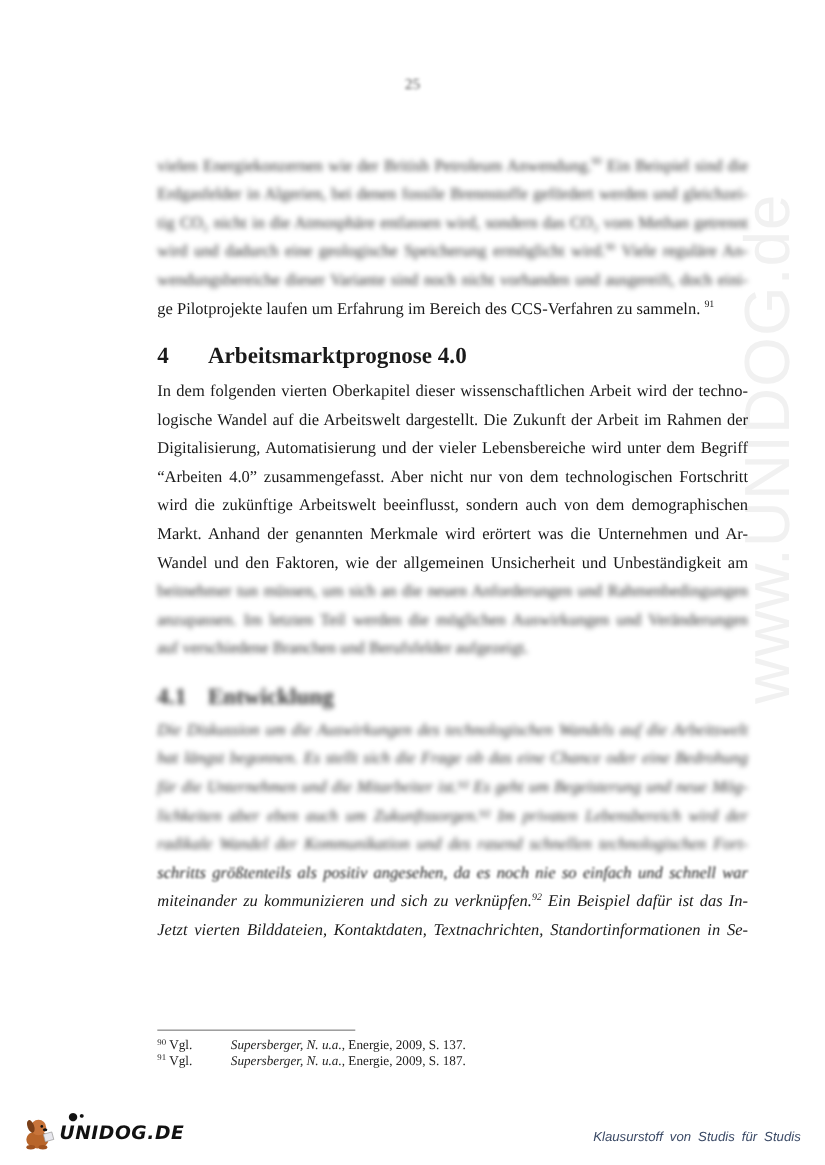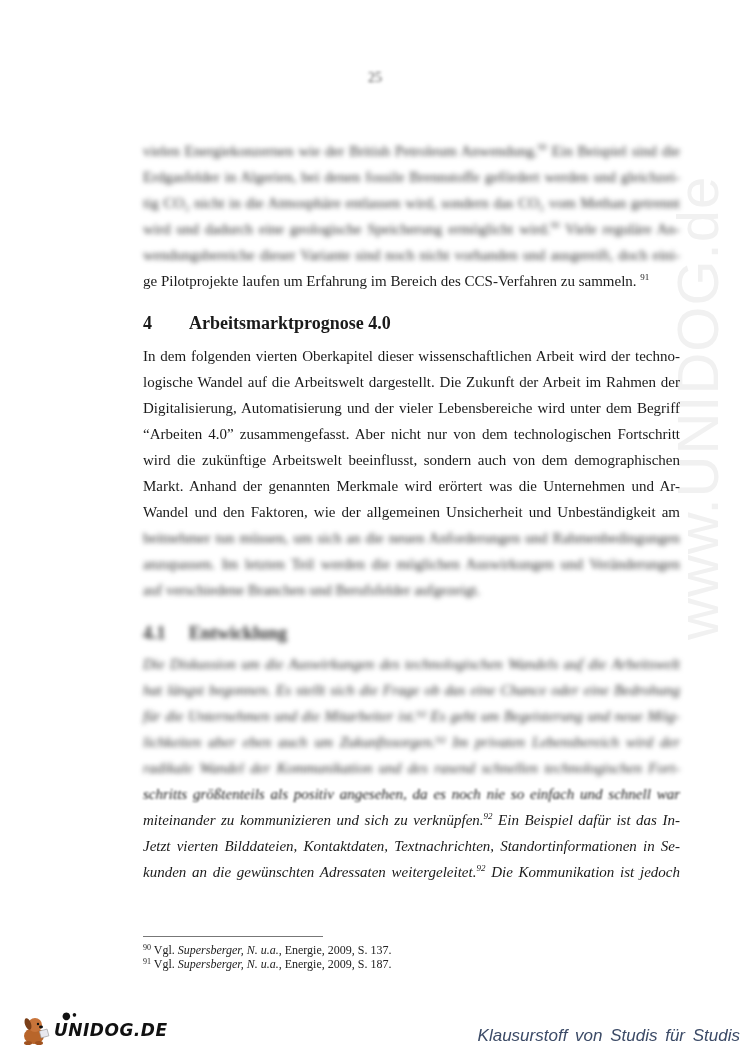--- a/index.html
+++ b/index.html
@@ -2,34 +2,34 @@
 <html><head>
 <meta charset="utf-8">
 <style>
   html, body { margin: 0; padding: 0; background: #ffffff; }
   body { width: 750px; height: 1059px; position: relative; overflow: hidden; font-family: "Liberation Serif", serif; color: #1a1a1a; }
   .page-number { position: absolute; top: 70px; left: 0; width: 750px; text-align: center; font-size: 14px; color: #555; filter: blur(1.6px); }
   .content { position: absolute; left: 143px; width: 537px; top: 138px; }
   .line { height: 26px; line-height: 26px; font-size: 15px; white-space: nowrap; text-align: justify; text-align-last: justify; }
   .line.last { text-align-last: left; }
   .blurred { filter: blur(2.4px); color: #333; }
-  .heading { position: absolute; left: 143px; width: 537px; font-weight: bold; font-size: 18px; height: 22px; line-height: 22px; }
+  .heading { position: absolute; left: 143px; width: 537px; font-weight: bold; font-size: 21px; height: 22px; line-height: 22px; }
   .heading .num { display: inline-block; width: 46px; }
   .sup { font-size: 9px; vertical-align: 6px; line-height: 0; }
   .block { position: absolute; left: 143px; width: 537px; }
   .fn-rule { position: absolute; left: 143px; top: 936px; width: 180px; height: 1px; background: #777; }
   .footnotes { position: absolute; left: 143px; top: 944px; font-size: 12px; line-height: 13.5px; color: #222; }
   .footnotes .fnsup { font-size: 8px; vertical-align: 4px; line-height: 0; text-align: center; }
-  .footnotes i { font-style: italic; }
+  .footnotes i { font-style: italic; margin-left: 32px; }
   .watermark { position: absolute; left: 664px; top: 640px; transform-origin: left top; transform: rotate(-90deg); font-family: "Liberation Sans", sans-serif; font-size: 58px; color: #f1f1f1; letter-spacing: 1px; white-space: nowrap; }
   .logo { position: absolute; left: 20px; top: 1012px; height: 36px; display: flex; align-items: center; }
   .logo-dog { width: 30px; height: 32px; position: relative; }
   .logo-text { font-family: "DejaVu Sans", sans-serif; font-weight: bold; font-style: italic; font-size: 17px; color: #111; margin-left: 4px; letter-spacing: 0.5px; position: relative; }
   .paw { position: absolute; left: 8px; top: -10px; font-size: 10px; color: #111; }
-  .tagline { position: absolute; right: 10px; top: 1026px; font-family: "Liberation Sans", sans-serif; font-style: italic; font-size: 17px; color: #3b4a66; word-spacing: 3px; }
+  .tagline { position: absolute; right: 22px; top: 1026px; font-family: "Liberation Sans", sans-serif; font-style: italic; font-size: 12px; color: #3b4a66; word-spacing: 3px; }
 </style>
 </head>
 <body>
 
 <div class="watermark">www.UNIDOG.de</div>
 
 <div class="page-number">25</div>
 
 <div class="content">
   <div class="line blurred"><span>vielen Energiekonzernen wie der British Petroleum Anwendung.</span><span class="sup">90</span> <span>Ein Beispiel sind die</span></div>
@@ -63,21 +63,20 @@
 
 <div class="block" style="top:651px;font-style:italic;">
   <div class="line blurred">Die Diskussion um die Auswirkungen des technologischen Wandels auf die Arbeitswelt</div>
   <div class="line blurred">hat längst begonnen. Es stellt sich die Frage ob das eine Chance oder eine Bedrohung</div>
   <div class="line blurred">für die Unternehmen und die Mitarbeiter ist.⁹² Es geht um Begeisterung und neue Mög-</div>
   <div class="line blurred">lichkeiten aber eben auch um Zukunftssorgen.⁹² Im privaten Lebensbereich wird der</div>
   <div class="line blurred">radikale Wandel der Kommunikation und des rasend schnellen technologischen Fort-</div>
   <div class="line" style="filter:blur(0.9px);">schritts größtenteils als positiv angesehen, da es noch nie so einfach und schnell war</div>
   <div class="line"><span>miteinander zu kommunizieren und sich zu verknüpfen.</span><span class="sup">92</span><span> Ein Beispiel dafür ist das In-</span></div>
   <div class="line">Jetzt vierten Bilddateien, Kontaktdaten, Textnachrichten, Standortinformationen in Se-</div>
-  <div class="line"><span>kunden an die gewünschten Adressaten weitergeleitet.</span><span class="sup">92</span><span> Die Kommunikation ist jedoch</span></div>
 </div>
 
 <div class="fn-rule"></div>
 <div class="footnotes">
   <div><span class="fnsup">90</span> <span>Vgl. </span><i>Supersberger, N. u.a.</i><span>, Energie, 2009, S. 137.</span></div>
   <div><span class="fnsup">91</span> <span>Vgl. </span><i>Supersberger, N. u.a.</i><span>, Energie, 2009, S. 187.</span></div>
 </div>
 
 <div class="logo">
   <div class="logo-dog">

